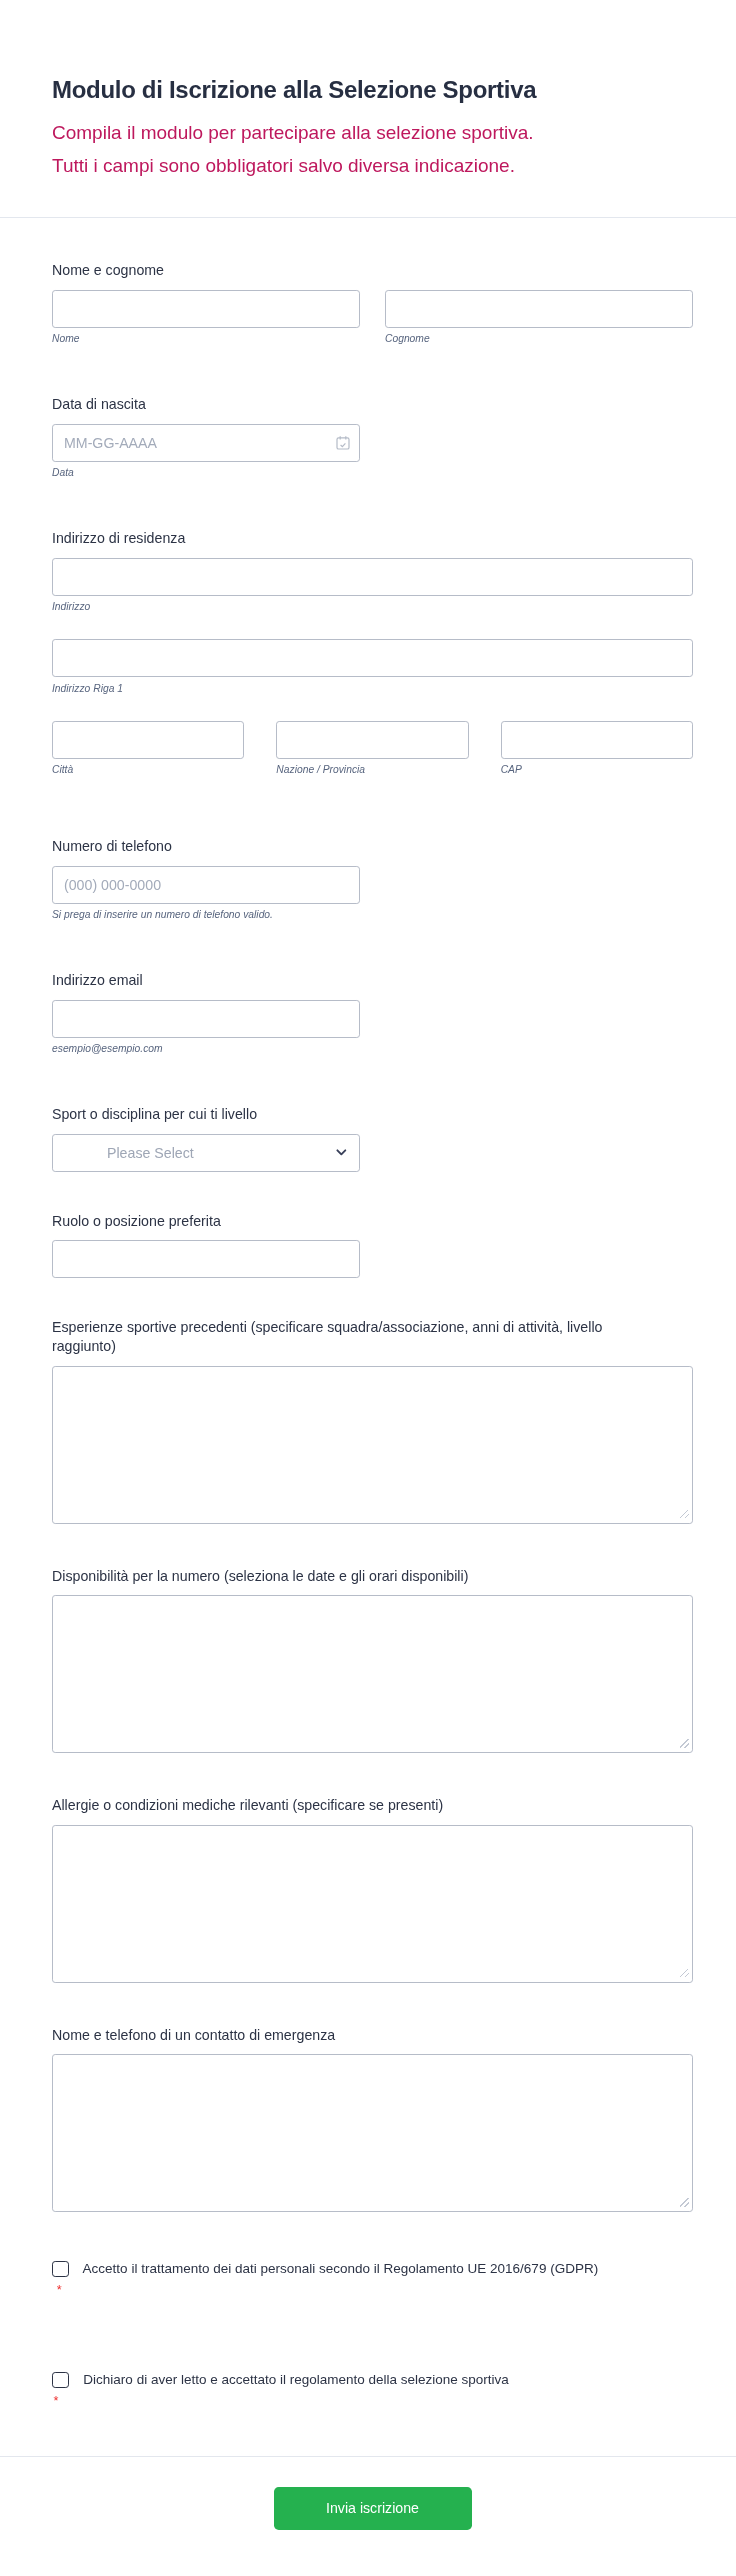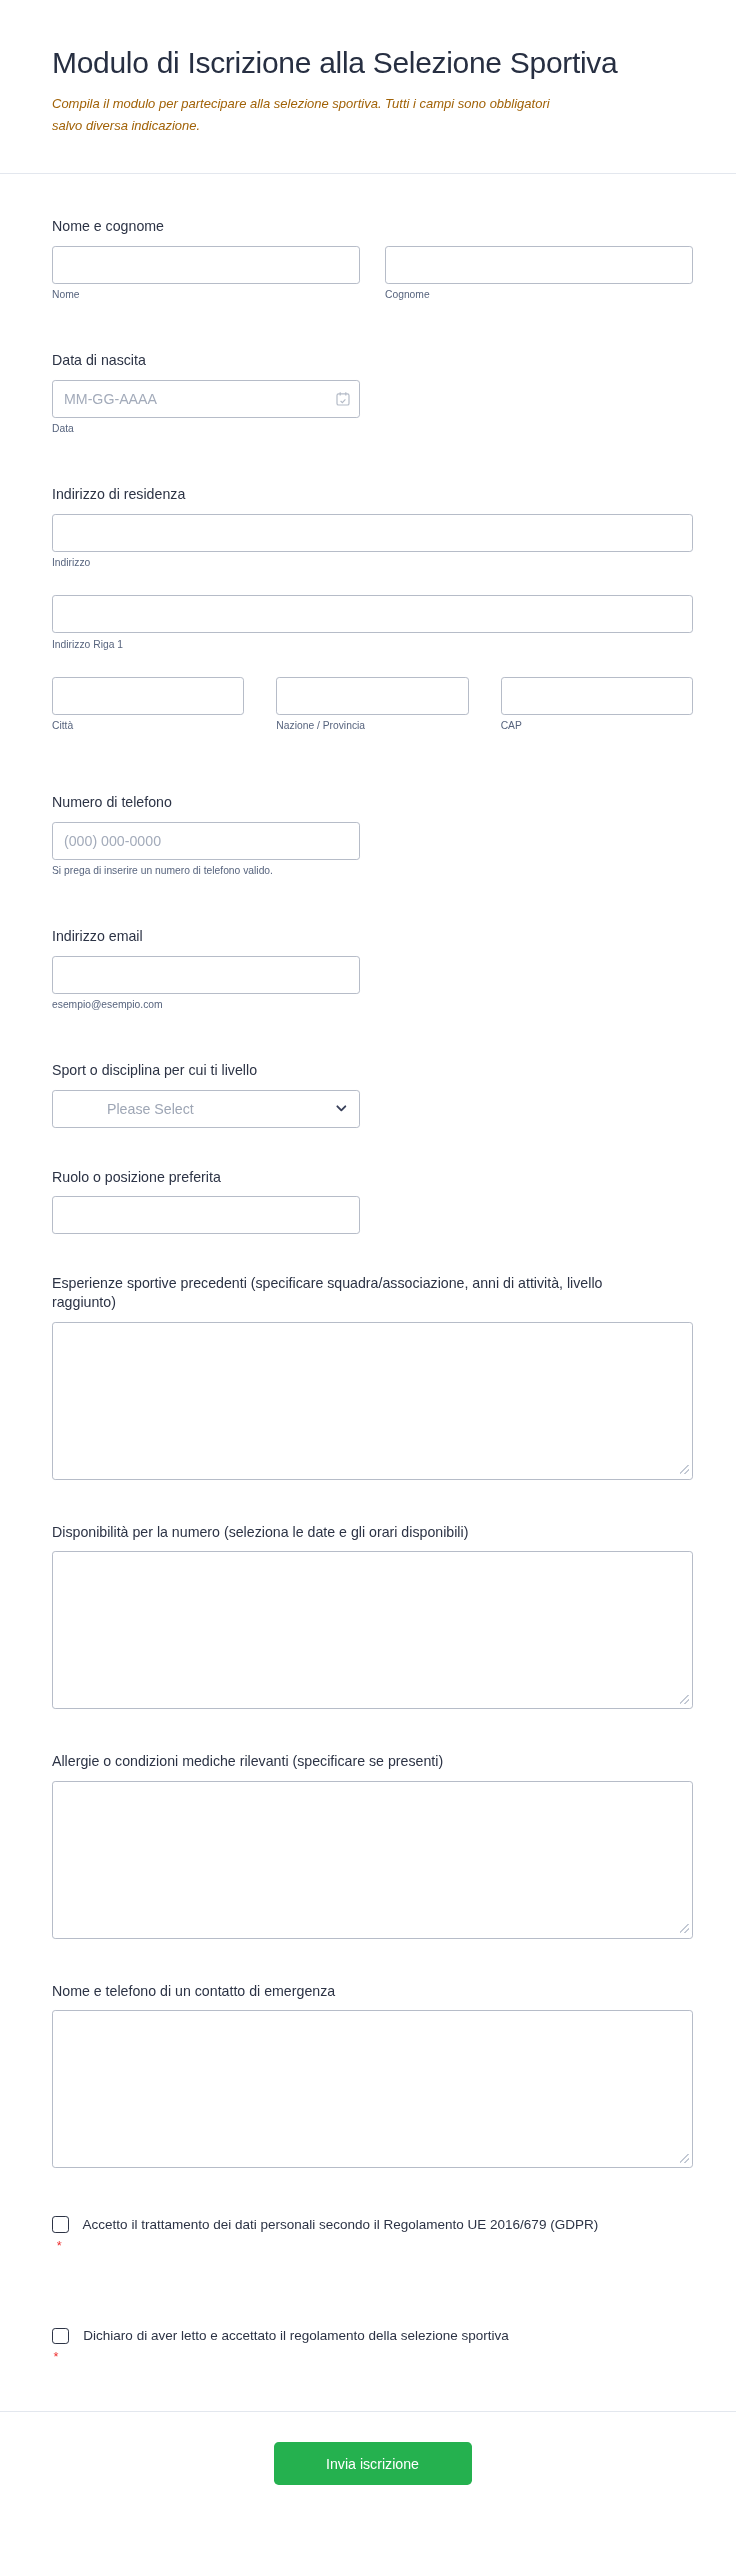--- a/index.html
+++ b/index.html
@@ -7,38 +7,38 @@
   body {
     width: 736px;
     font-family: "Liberation Sans", sans-serif;
     color: #2c3345;
   }
   .page { width: 736px; padding-top: 41px; padding-bottom: 44px; }
   .content { margin-left: 52px; width: 641px; }
 
   
   h1.form-title {
-    font-size: 30px; line-height: 1.45; font-weight: 400;
-    color: #272f42; letter-spacing: -0.3px; margin-bottom: 8px;
+    font-size: 24px; line-height: 1.45; font-weight: 700;
+    color: #272f42; letter-spacing: -0.3px; margin-bottom: 8px; margin-top: 32px;
   }
   p.form-subtitle {
-    font-size: 13px; line-height: 1.75; color: #a16207; max-width: 507px; font-style: italic;
+    font-size: 19px; line-height: 1.75; color: #be185d; max-width: 507px;
   }
   hr.divider {
     border: none; border-top: 0.8px solid #e3e7ee; margin-top: 35px; width: 100%;
   }
 
   
   form.main-form { padding-top: 43px; }
   .question { margin-bottom: 51px; }
   .q-label {
     font-size: 14.2px; line-height: 19px; font-weight: 500;
     color: #2c3345; margin-bottom: 9.5px; max-width: 610px;
   }
-  .sublabel { font-size: 10.3px; color: #57647e; margin-top: 5.5px; }
+  .sublabel { font-size: 10.3px; color: #57647e; margin-top: 5.5px; font-style: italic; }
 
   input[type="text"] {
     width: 100%; height: 38px; border: 0.8px solid #b6bcc8; border-radius: 3.2px;
     padding: 0 11px; font-size: 14.2px; font-family: inherit; color: #2c3345;
     background: #fff; outline: none;
   }
   input::placeholder, textarea::placeholder { color: #a3abba; }
 
   .row-2col { display: flex; gap: 25px; }
   .row-2col .field { width: 308px; }

